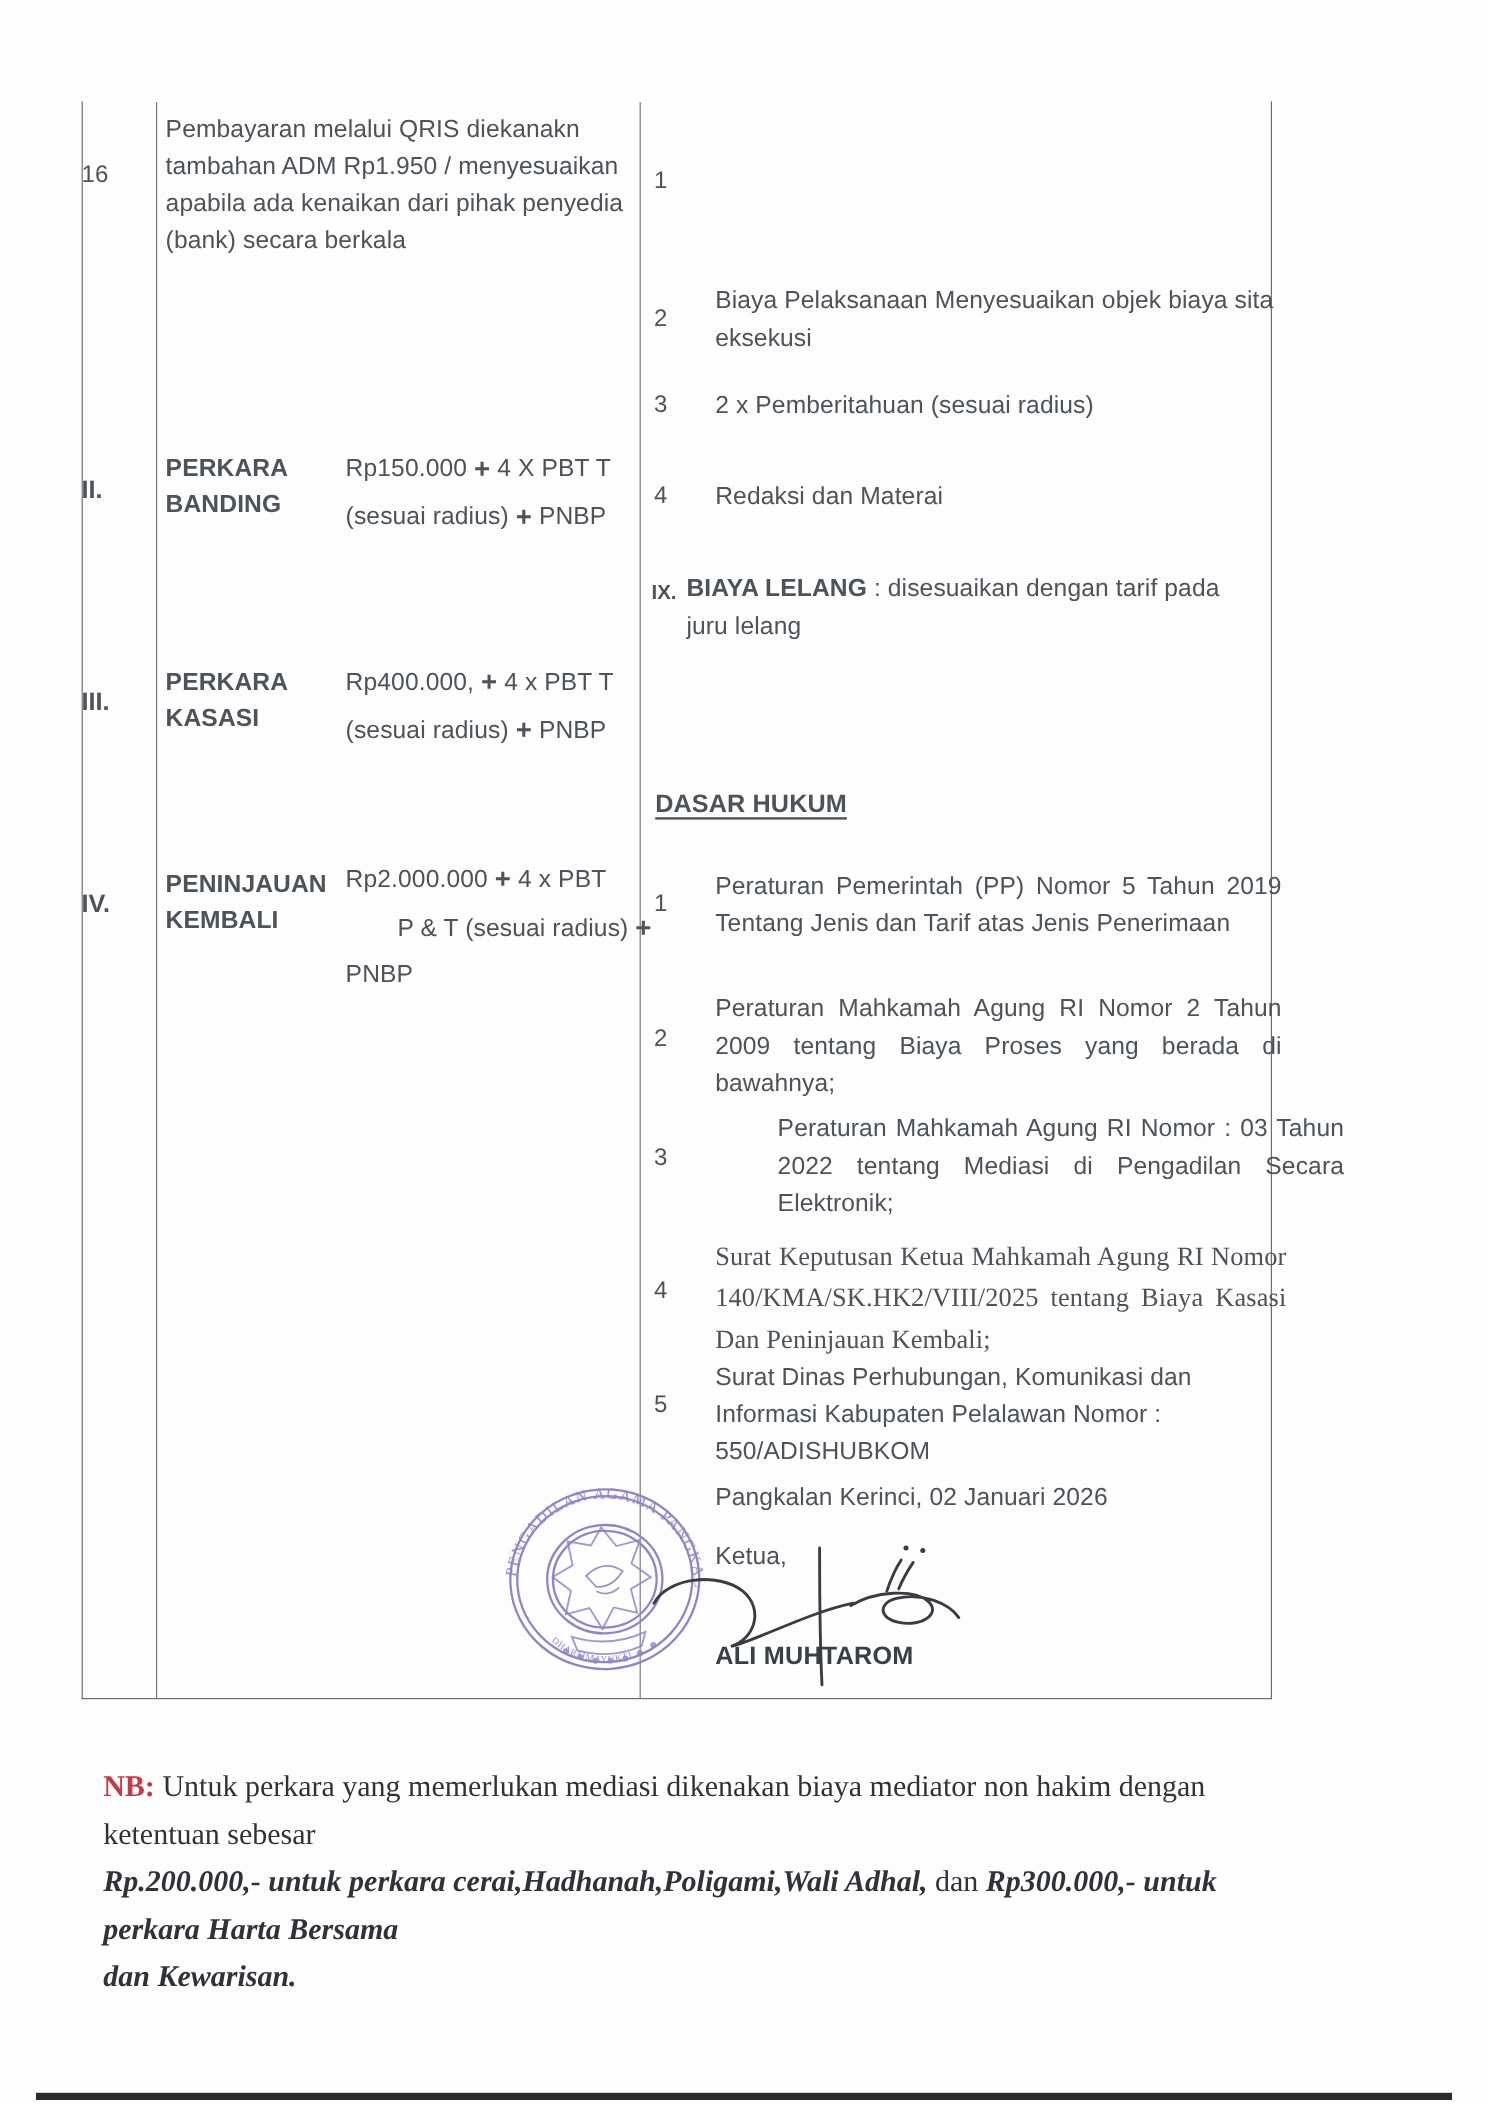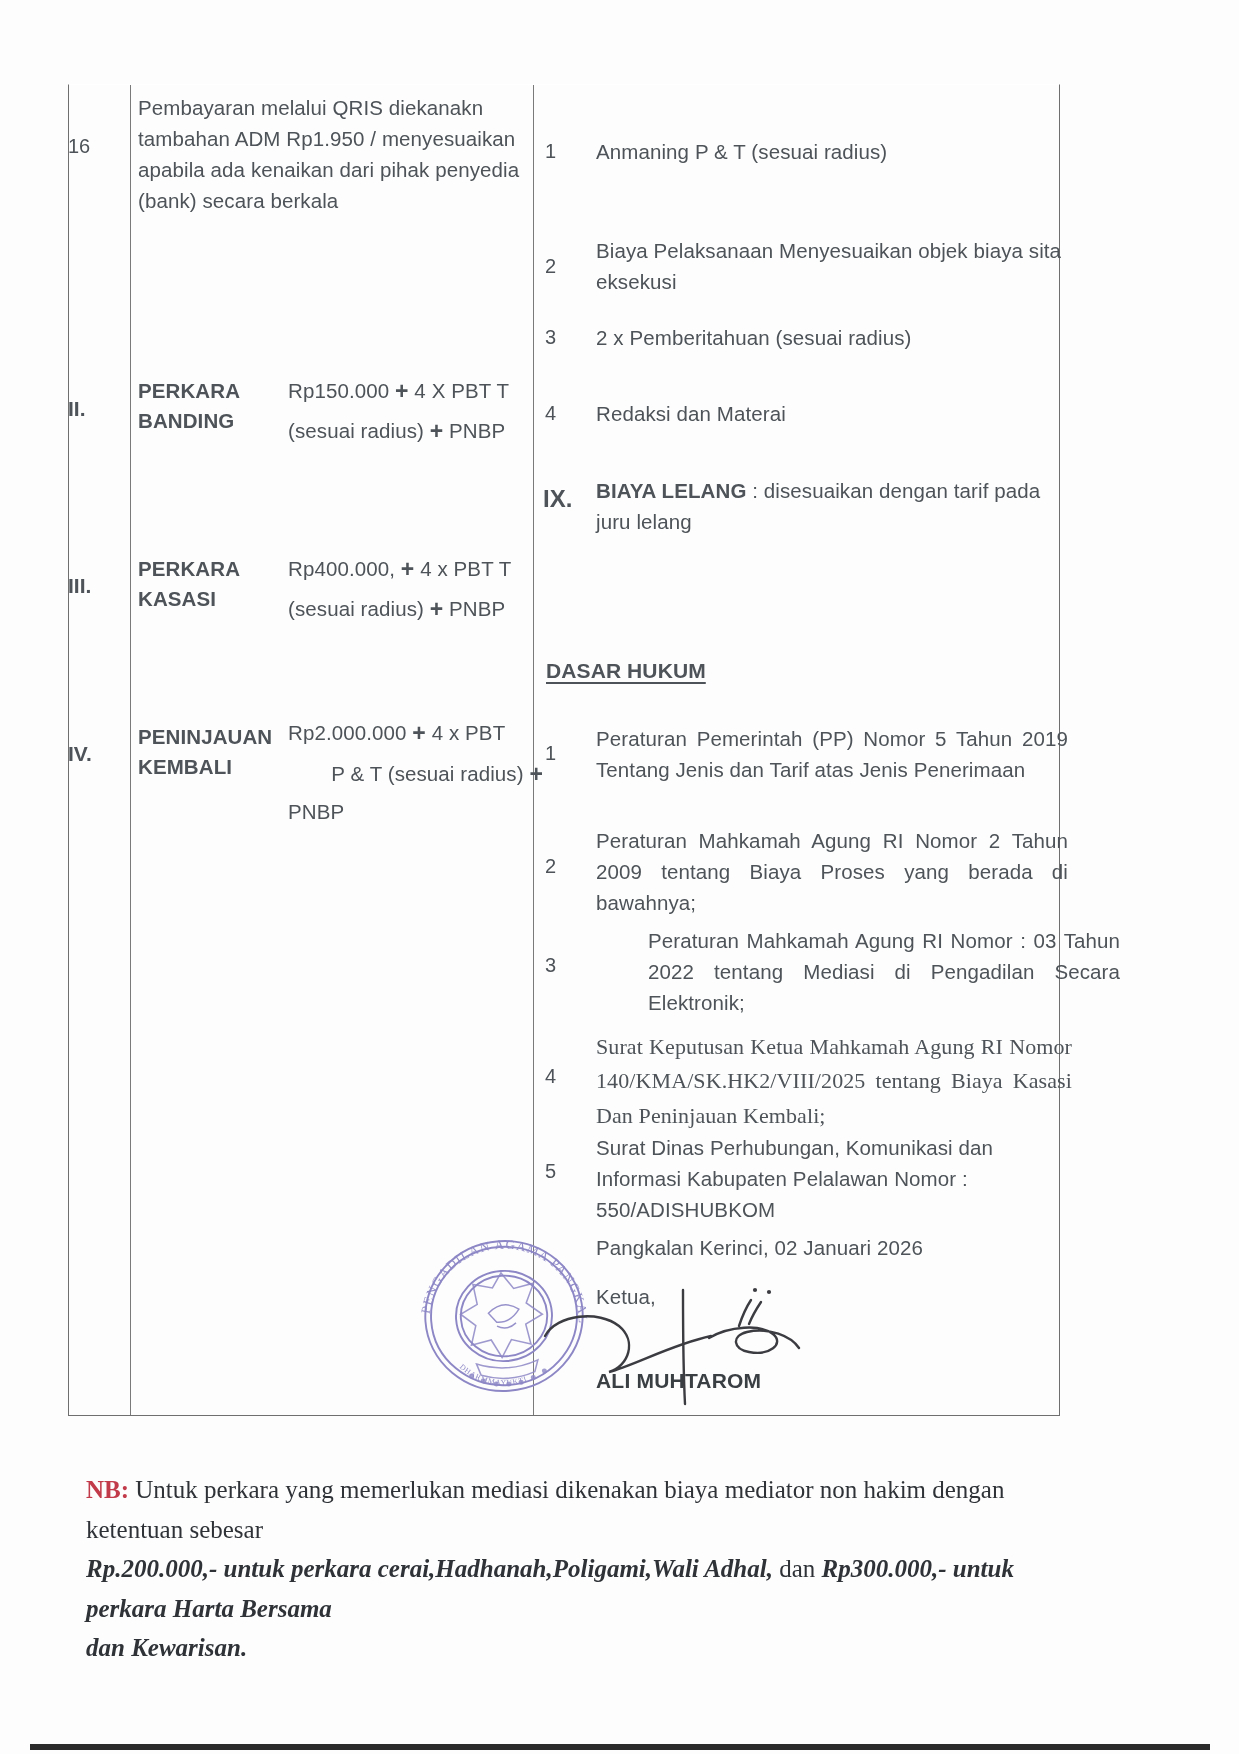--- a/index.html
+++ b/index.html
@@ -170,33 +170,32 @@
     <span class="plus">+</span>
     <span>4 x PBT</span>
   </div>
   <div class="txt" style="left:288px; top:758px; width:255px; white-space:nowrap;text-align:right;">
     <span>P &amp; T (sesuai radius)</span>
     <span class="plus">+</span>
   </div>
   <div class="txt" style="left:288px; top:796px; width:255px;">PNBP</div>
 
   <div class="num" style="left:545px; top:138px; width:40px;">1</div>
-  <div class="txt" style="left:596px; top:136px; width:470px;">Anmaning P &amp; T (sesuai radius)</div>
 
   <div class="num" style="left:545px; top:253px; width:40px;">2</div>
   <div class="txt" style="left:596px; top:235px; width:472px;">Biaya Pelaksanaan Menyesuaikan objek biaya sita eksekusi</div>
 
   <div class="num" style="left:545px; top:324px; width:40px;">3</div>
   <div class="txt" style="left:596px; top:322px; width:470px;">2 x Pemberitahuan (sesuai radius)</div>
 
   <div class="num" style="left:545px; top:400px; width:40px;">4</div>
   <div class="txt" style="left:596px; top:398px; width:470px;">Redaksi dan Materai</div>
 
-  <div class="num bold" style="left:543px; top:483px; width:44px; font-size:24px;">IX.</div>
-  <div class="txt" style="left:596px; top:475px; width:470px;">
+  <div class="num bold" style="left:543px; top:483px; width:44px; font-size:17px;">IX.</div>
+  <div class="txt" style="left:572px; top:475px; width:470px;">
     <span class="bold">BIAYA LELANG</span><span> : disesuaikan dengan tarif pada juru lelang</span>
   </div>
 
   <div class="txt bold uline" style="left:546px; top:655px; width:300px; font-size:21px;">DASAR HUKUM</div>
 
   <div class="num" style="left:545px; top:740px; width:40px;">1</div>
   <div class="txt just" style="left:596px; top:723px; width:472px;">Peraturan Pemerintah (PP) Nomor 5 Tahun 2019 Tentang Jenis dan Tarif atas Jenis Penerimaan</div>
 
   <div class="num" style="left:545px; top:853px; width:40px;">2</div>
   <div class="txt just" style="left:596px; top:825px; width:472px;">Peraturan Mahkamah Agung RI Nomor 2 Tahun 2009 tentang Biaya   Proses yang berada di bawahnya;</div>

